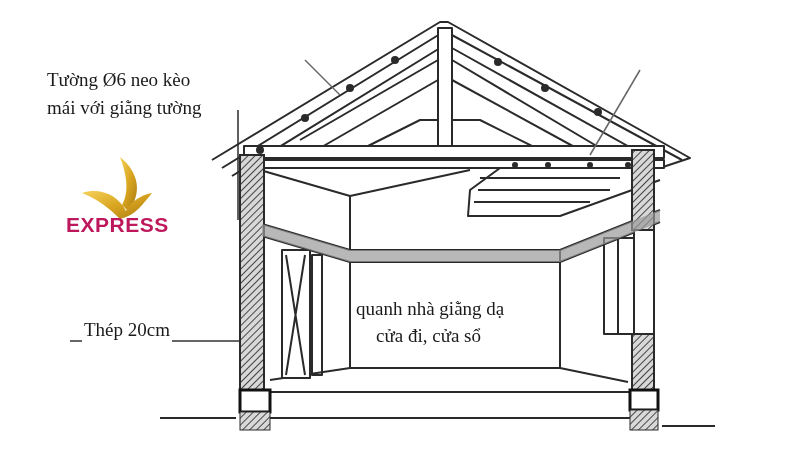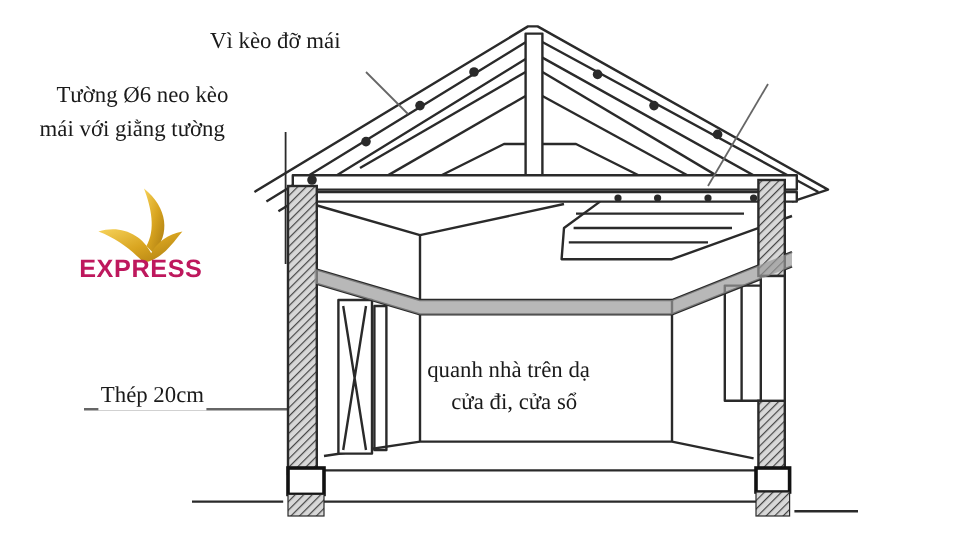--- a/index.html
+++ b/index.html
@@ -90,25 +90,24 @@
     <rect x="634" y="230" width="20" height="104" fill="#fff" stroke="#2a2a2a" stroke-width="2"></rect>
 
     <path d="M262 224 L350 250 L560 250 L660 210 L660 222 L560 262 L350 262 L262 236 Z" fill="#9a9a9a" opacity="0.7"></path>
 
     <rect x="240" y="390" width="30" height="22" fill="#fff" stroke="#111" stroke-width="3"></rect>
     <rect x="240" y="412" width="30" height="18" fill="url(#hatch)" stroke="#2a2a2a"></rect>
     <rect x="630" y="390" width="28" height="20" fill="#fff" stroke="#111" stroke-width="3"></rect>
     <rect x="630" y="410" width="28" height="20" fill="url(#hatch)" stroke="#2a2a2a"></rect>
   </svg>
 
-  <div class="label" style="left:173px;top:23px;">Vì kèo đỡ mái</div>
   <div class="label" style="left:45px;top:68px;">Tường Ø6 neo kèo</div>
-  <div class="label" style="left:31px;top:96px;">mái với giằng tường</div>
+  <div class="label" style="left:45px;top:96px;">mái với giằng tường</div>
   <div class="label" style="left:82px;top:318px;">Thép 20cm</div>
-  <div class="label" style="left:354px;top:297px;">quanh nhà trên dạ</div>
+  <div class="label" style="left:354px;top:297px;">quanh nhà giằng dạ</div>
   <div class="label" style="left:374px;top:324px;">cửa đi, cửa sổ</div>
 
   <svg class="logo" viewBox="0 0 110 85" width="110" height="85">
     <defs>
       <linearGradient id="gold" x1="0" y1="0" x2="1" y2="1">
         <stop offset="0" stop-color="#f6d25a"></stop>
         <stop offset="0.5" stop-color="#d9a520"></stop>
         <stop offset="1" stop-color="#a87a10"></stop>
       </linearGradient>
     </defs>

